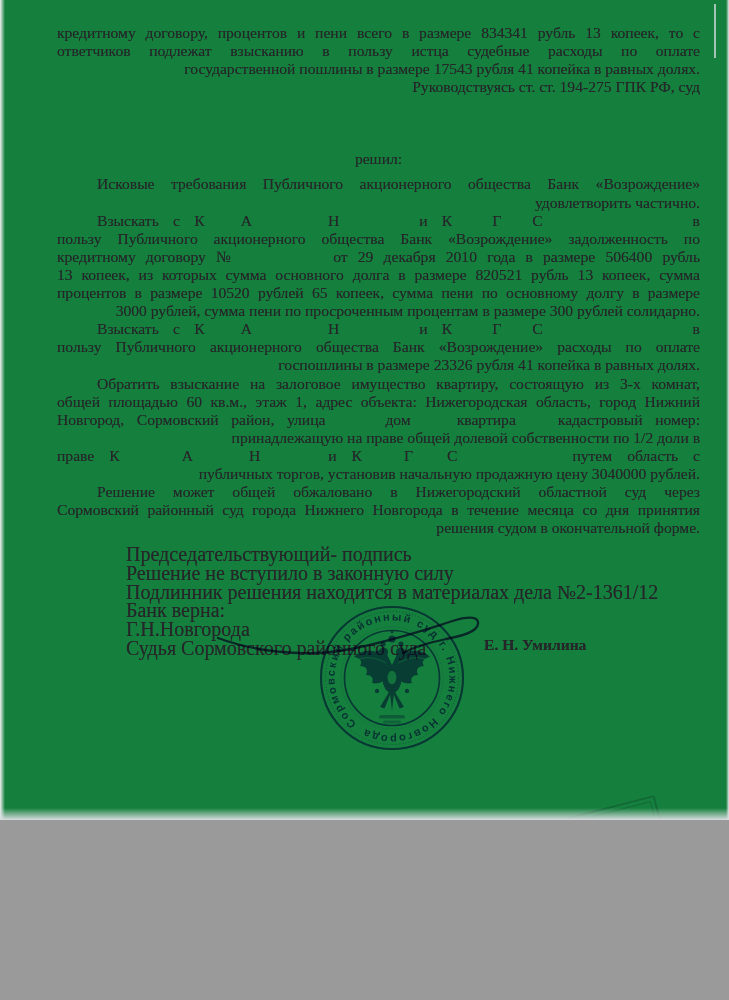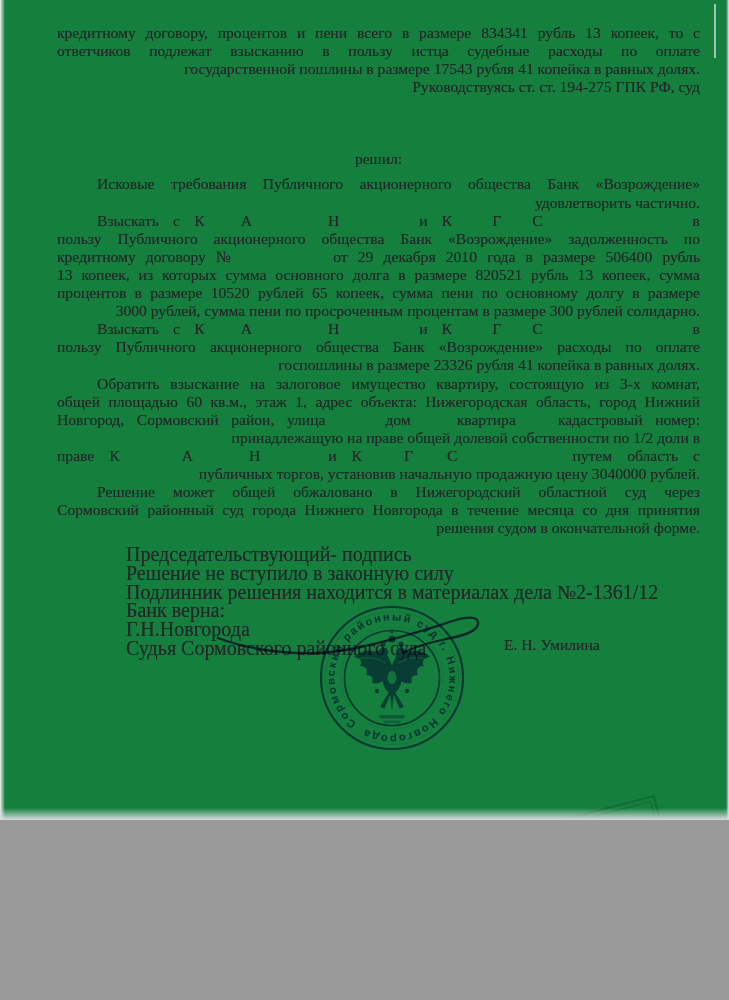--- a/index.html
+++ b/index.html
@@ -12,22 +12,22 @@
   .j{text-align:justify;text-align-last:justify;}
   .l{text-align:right;}
   .c{text-align:center;margin-top:20px;}
   .ind{text-indent:40px;}
   .sp1{height:34px;}
   .sp2{height:7px;}
   .gp{display:inline-block;height:1px;vertical-align:baseline;}
   
   .footer{position:absolute;left:82px;top:545px;font-size:20px;line-height:18.8px;
           text-shadow:0 0 .6px rgba(25,25,35,.5);margin-left:44px;}
-  .umilina{position:absolute;left:504px;top:636px;font-size:15.6px;
-           text-shadow:0 0 .6px rgba(25,25,35,.5);}
+  .umilina{position:absolute;left:484px;top:636px;font-size:15.6px;
+           text-shadow:0 0 .6px rgba(25,25,35,.5);font-weight:bold;}
   
   .seal{position:absolute;left:312px;top:598px;width:160px;height:160px;
         mix-blend-mode:multiply;opacity:.95;}
   
   .sig{position:absolute;left:200px;top:598px;width:300px;height:80px;
        mix-blend-mode:multiply;}
   
   .wm{position:absolute;left:418px;top:825px;width:250px;height:104px;
       transform:rotate(-14.5deg);border:2px solid #c7d2de;border-radius:2px;
       mix-blend-mode:multiply;}

